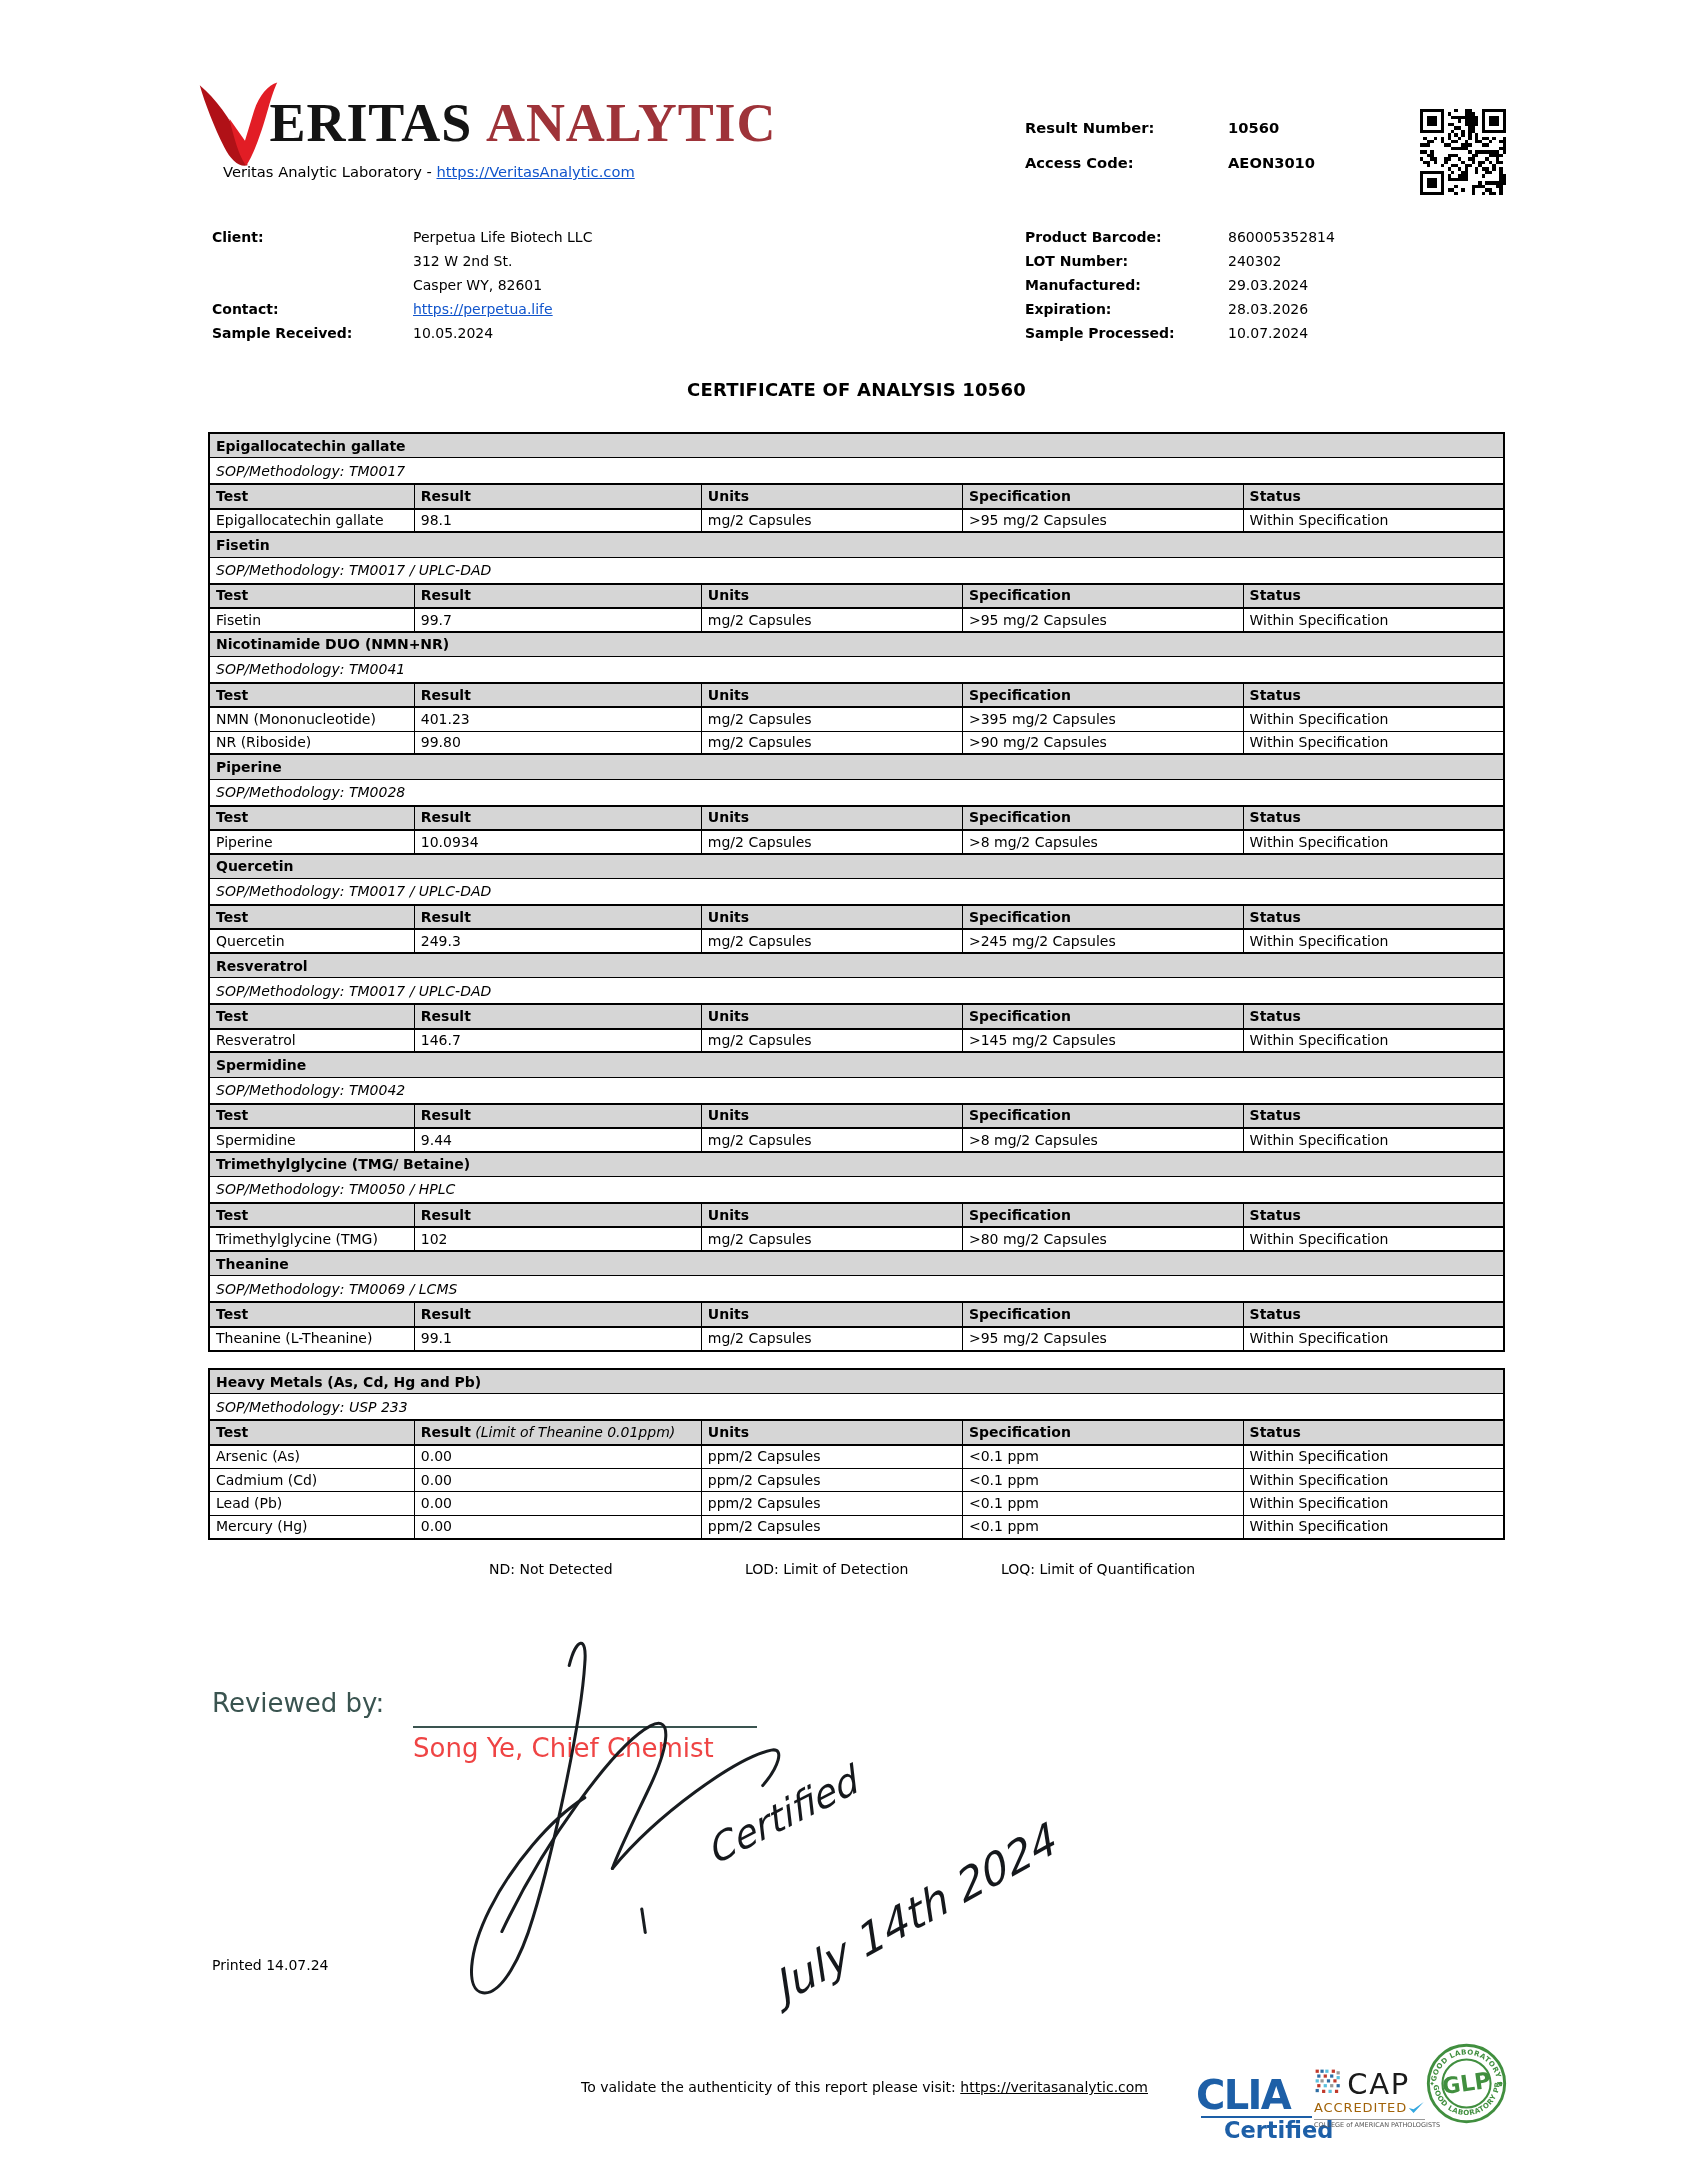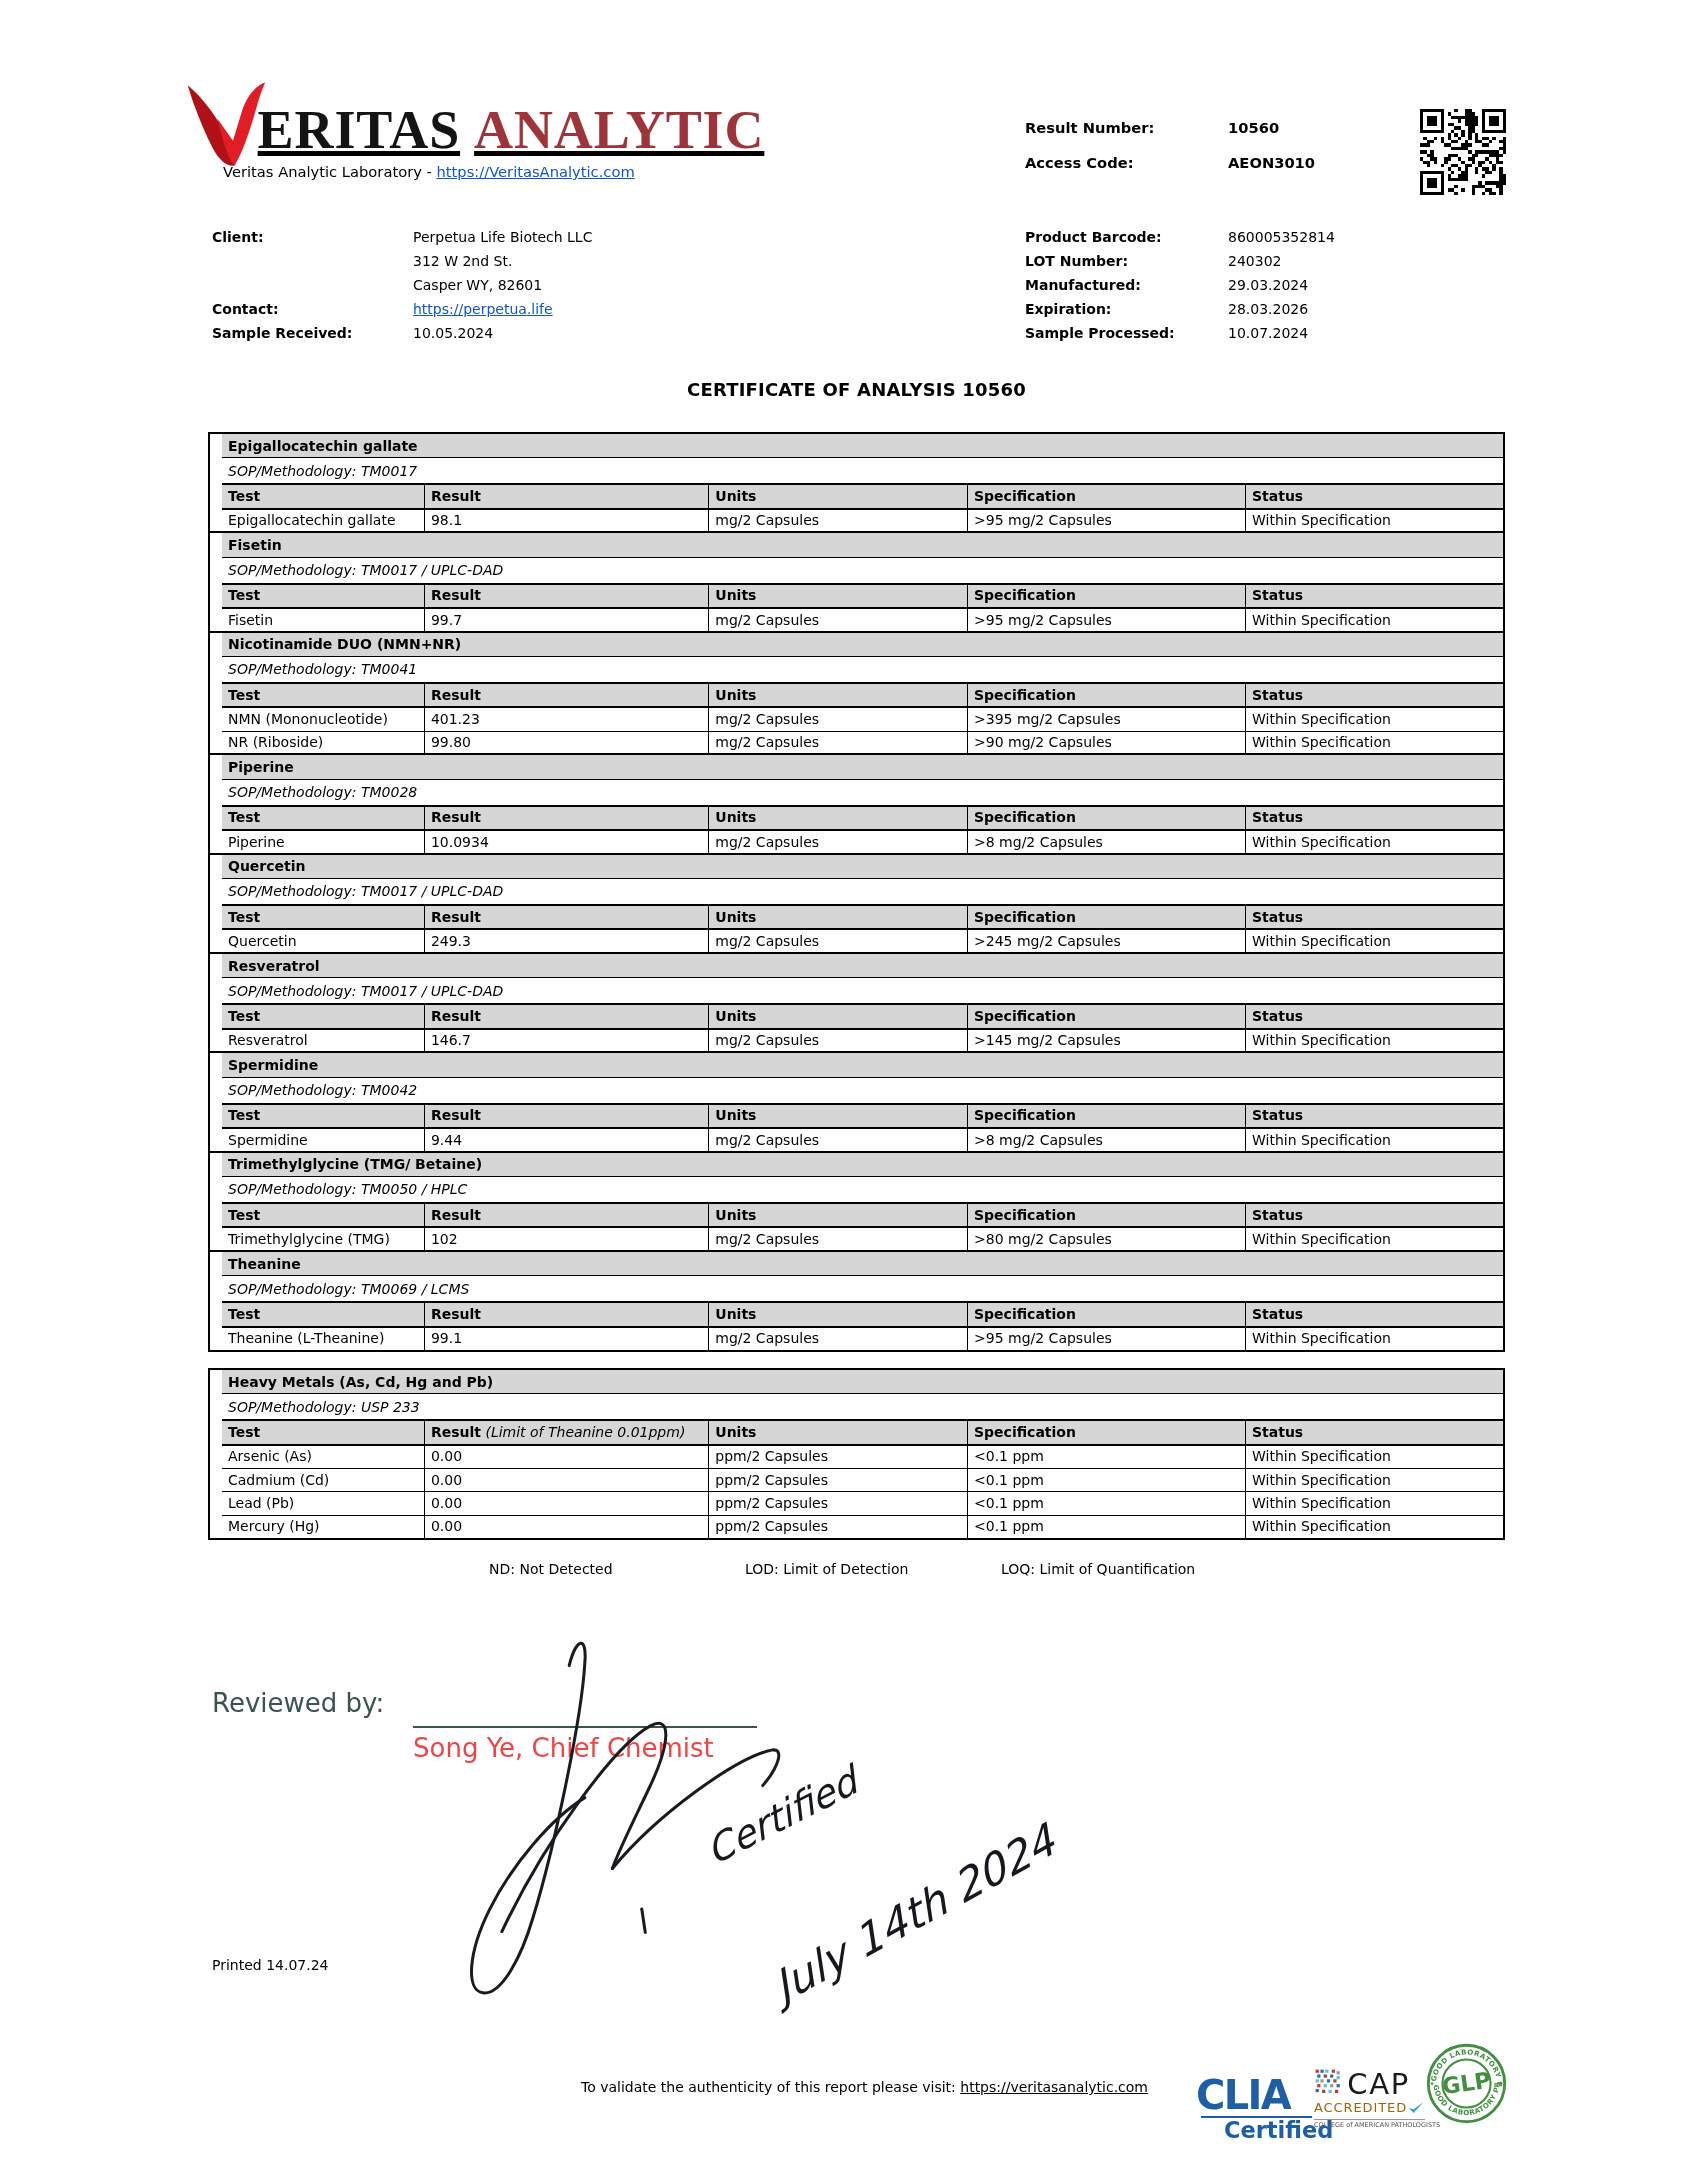--- a/index.html
+++ b/index.html
@@ -1,20 +1,20 @@
 <!DOCTYPE html>
 <html style="font-size:14px"><head>
 <meta charset="utf-8">
 <style>
   html,body{margin:0;padding:0;background:#fff;}
   #page{position:relative;width:1683px;height:2177px;background:#fff;overflow:hidden;
         font-family:"DejaVu Sans",sans-serif;color:#000;}
 
   
-  .logo-row{position:absolute;left:185px;top:80px;display:flex;align-items:flex-end;text-decoration:underline;}
+  .logo-row{position:absolute;left:197px;top:80px;display:flex;align-items:flex-start;}
   .logo-text{font-family:"Liberation Serif",serif;font-size:54px;line-height:86px;letter-spacing:0.9px;white-space:nowrap;}
   .logo-eritas{color:#141414;font-weight:600;}
   .logo-analytic{color:#9e3339;font-weight:600;margin-left:14px;}
   .tagline{position:absolute;left:223px;top:163px;font-size:14.7px;}
   .tagline a{color:#1155cc;text-decoration:underline;}
 
   .report-block{position:absolute;left:1025px;top:119px;font-size:14.7px;font-weight:bold;}
   .report-row{display:flex;margin-bottom:18px;}
   .report-row .lbl{width:203px;flex:none;}
 
@@ -30,21 +30,21 @@
   .info-row a{color:#1155cc;text-decoration:underline;}
 
   
   .coa-title{position:absolute;left:208px;top:379px;width:1297px;text-align:center;
              font-size:18px;font-weight:bold;letter-spacing:0.2px;}
 
   
   .tables-host{position:absolute;left:208px;width:1297px;}
   #sections-host{top:432px;}
   #heavy-host{top:1368px;}
-  .section{border:2.6px solid #000;background:#fff;padding-left:12px;}
+  .section{border:2.6px solid #000;background:#fff;}
   .section + .section{margin-top:-2.6px;}
   .sec-name{background:#d6d6d6;font-weight:bold;font-size:14px;padding:2.6px 6px;line-height:18px;
             border-bottom:1.7px solid #000;}
   .sec-sop{background:#fff;font-style:italic;font-size:14px;padding:3.5px 6px;line-height:18px;
            border-bottom:2.6px solid #000;}
   table.sec-table{width:100%;border-collapse:collapse;font-size:14px;table-layout:fixed;}
   table.sec-table th{background:#d6d6d6;text-align:left;font-weight:bold;padding:1.7px 6px;line-height:19px;
       border-bottom:2.6px solid #000;border-right:1.7px solid #000;}
   table.sec-table th:last-child{border-right:none;}
   table.sec-table td{padding:1.7px 6px;line-height:19px;border-right:1.7px solid #000;border-top:1.7px solid #000;

